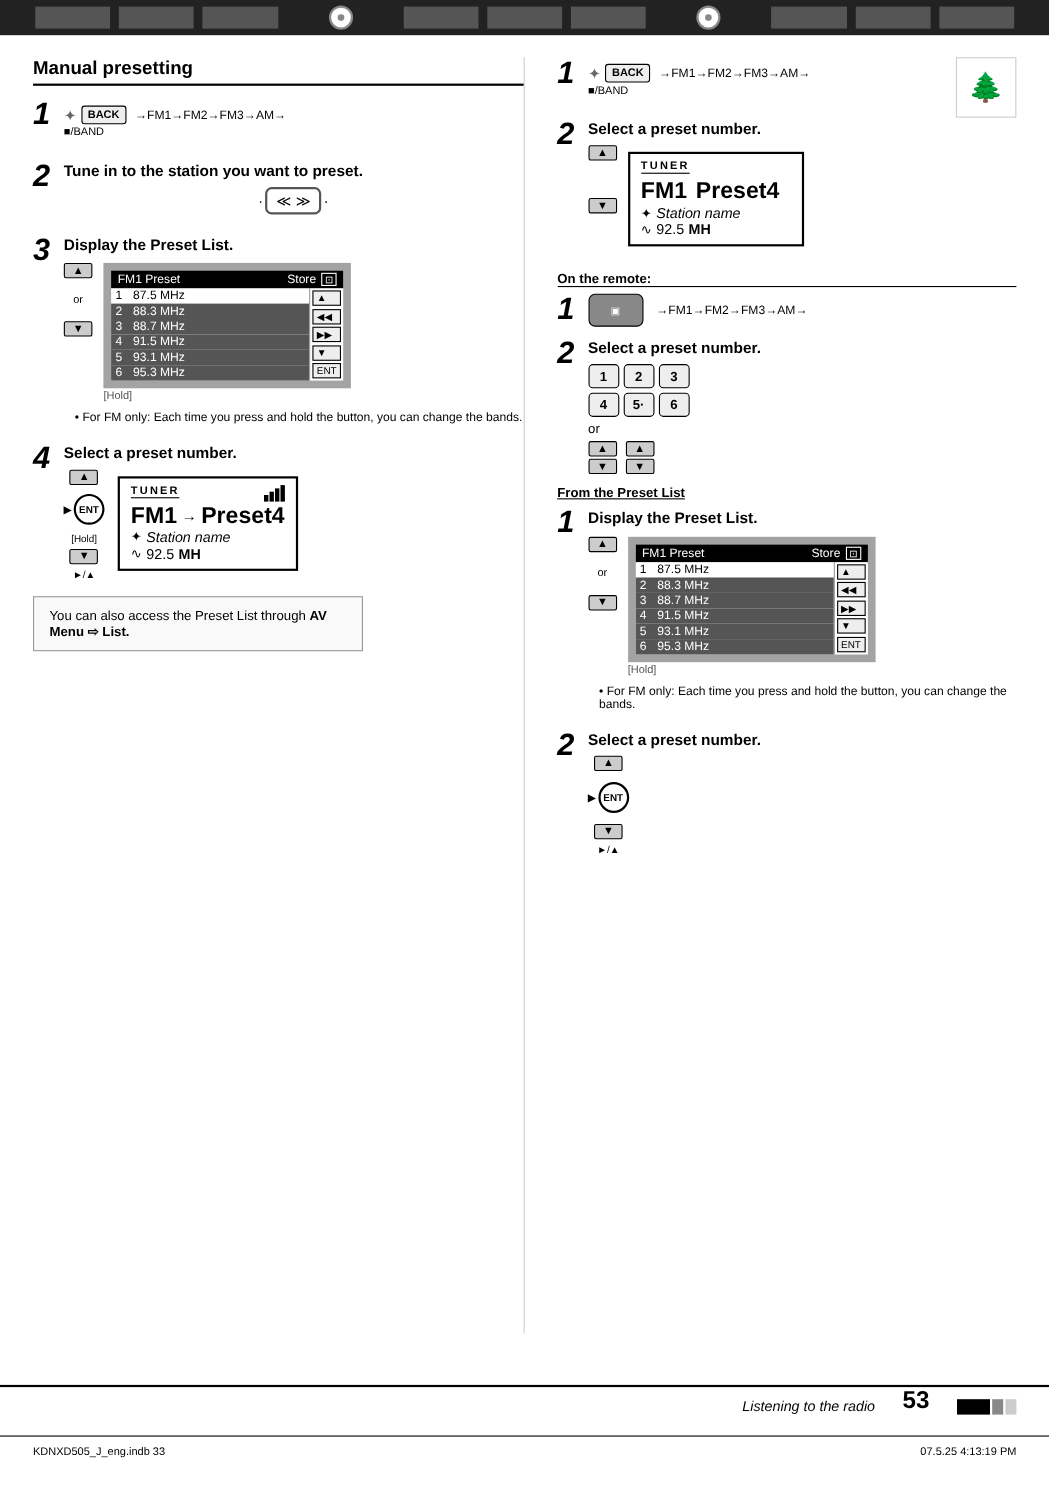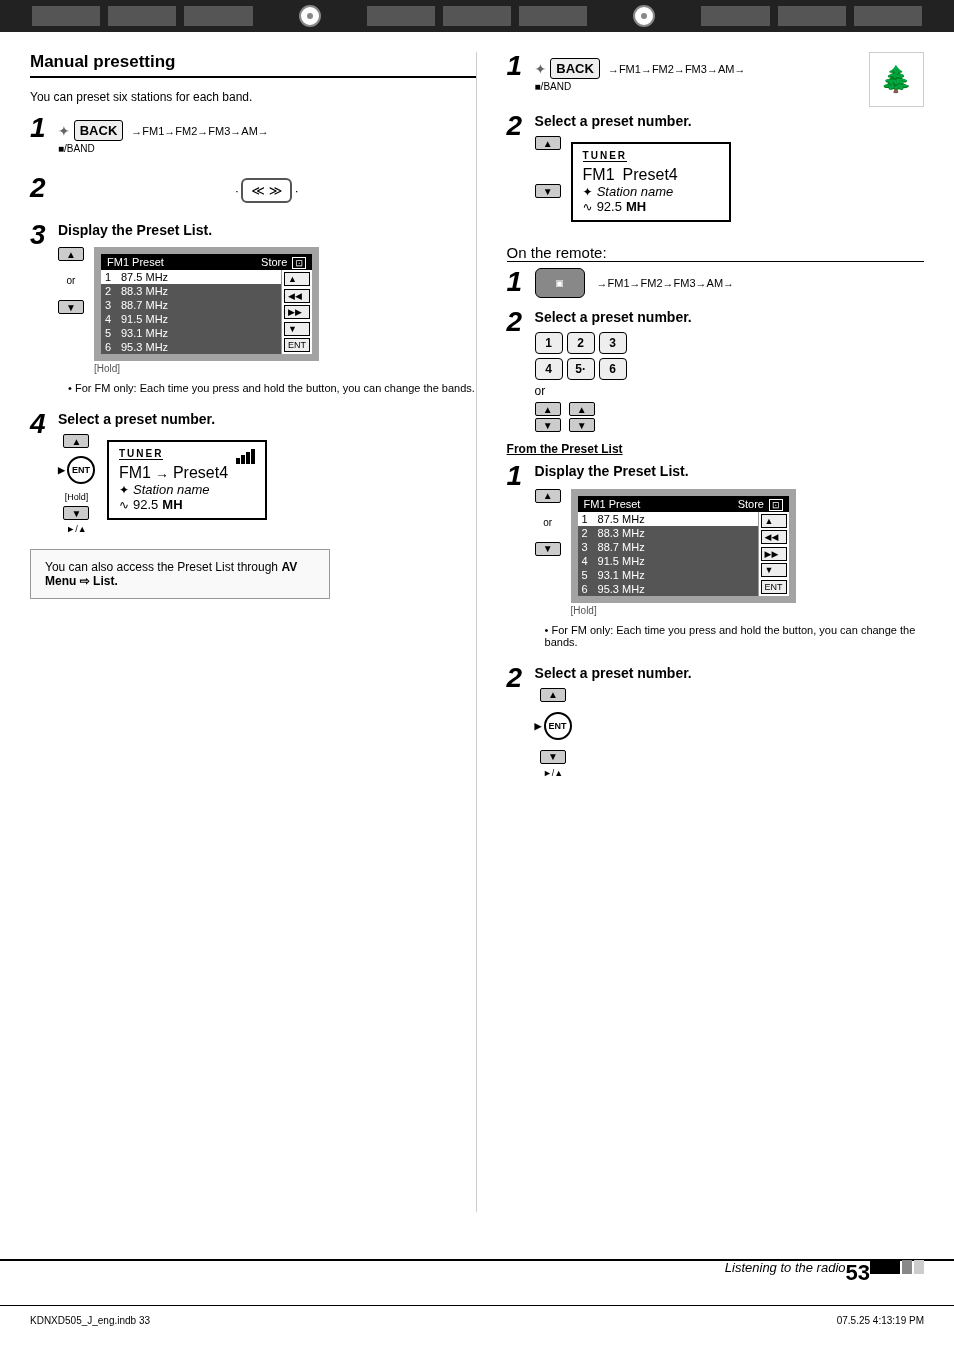--- a/index.html
+++ b/index.html
@@ -113,21 +113,21 @@
       display: flex;
       align-items: center;
       margin: 6px 0 10px 0;
       font-size: 11px;
     }
 
     .back-btn {
       border: 1px solid #000;
       border-radius: 3px;
       padding: 2px 5px;
-      font-size: 13px;
+      font-size: 10px;
       font-weight: bold;
       background: #eee;
       margin-right: 4px;
     }
 
     .arrow-seq {
       font-size: 11px;
     }
 
     .band-label {
@@ -205,22 +205,22 @@
 
     .tuner-display-title {
       font-size: 10px;
       font-weight: bold;
       border-bottom: 1px solid #000;
       margin-bottom: 4px;
       letter-spacing: 2px;
     }
 
     .tuner-display-preset {
-      font-size: 16px;
-      font-weight: normal;
+      font-size: 21px;
+      font-weight: bold;
     }
 
     .tuner-display-station {
       font-size: 13px;
       font-style: italic;
     }
 
     .tuner-display-freq {
       font-size: 13px;
     }
@@ -234,22 +234,22 @@
       font-size: 12px;
       max-width: 300px;
     }
 
     .info-box .bold {
       font-weight: bold;
     }
 
     
     .subsection-label {
-      font-size: 15px;
-      font-weight: normal;
+      font-size: 12px;
+      font-weight: bold;
       border-bottom: 1px solid #000;
       margin-bottom: 6px;
       margin-top: 10px;
     }
 
     
     .num-btn-row {
       display: flex;
       gap: 4px;
       margin: 4px 0;
@@ -355,21 +355,20 @@
   <div class="top-bar-segment"></div>
   <div class="top-bar-segment"></div>
   <div class="top-bar-segment"></div>
 </div>
 
 <div class="main-content">
 
   <div class="left-col">
 
     <div class="section-title">Manual presetting</div>
-    <div class="intro-text">You can preset six stations for each band.</div>
 
     <div class="step-block">
       <div class="step-num">1</div>
       <div class="step-content">
         <div class="band-selector">
           <div style="display:flex;flex-direction:column;align-items:flex-start;">
             <div style="display:flex;align-items:center;gap:4px;">
 
               <span style="font-size:14px;color:#666;">✦</span>
               <span class="back-btn">BACK</span>
@@ -377,20 +376,21 @@
             </div>
             <div class="band-label">■/BAND</div>
           </div>
         </div>
       </div>
     </div>
 
     <div class="step-block">
       <div class="step-num">2</div>
       <div class="step-content">
+        <div class="step-text">Tune in to the station you want to preset.</div>
 
         <div class="tune-img">
           <span style="font-size:13px;margin-right:2px;">·</span>
           <div style="border:2px solid #555;border-radius:6px;padding:3px 8px;display:flex;align-items:center;gap:4px;">
             <span>≪</span>
             <span>≫</span>
           </div>
           <span style="font-size:13px;margin-left:2px;">·</span>
         </div>
       </div>
@@ -707,21 +707,21 @@
         </div>
       </div>
     </div>
 
   </div>
 </div>
 
 <div style="position:absolute;bottom:90px;left:0;right:0;height:2px;background:#000;"></div>
 
 <div style="position:absolute;bottom:65px;left:0;right:0;display:flex;justify-content:flex-end;align-items:center;padding:0 30px;">
-  <div style="display:flex;align-items:flex-start;gap:0;">
+  <div style="display:flex;align-items:flex-end;gap:25px;">
     <span style="font-style:italic;font-size:13px;">Listening to the radio</span>
     <span style="font-size:22px;font-weight:bold;">53</span>
 
     <div style="display:flex;gap:2px;">
       <div style="width:30px;height:14px;background:#000;"></div>
       <div style="width:10px;height:14px;background:#888;"></div>
       <div style="width:10px;height:14px;background:#ccc;"></div>
     </div>
   </div>
 </div>

